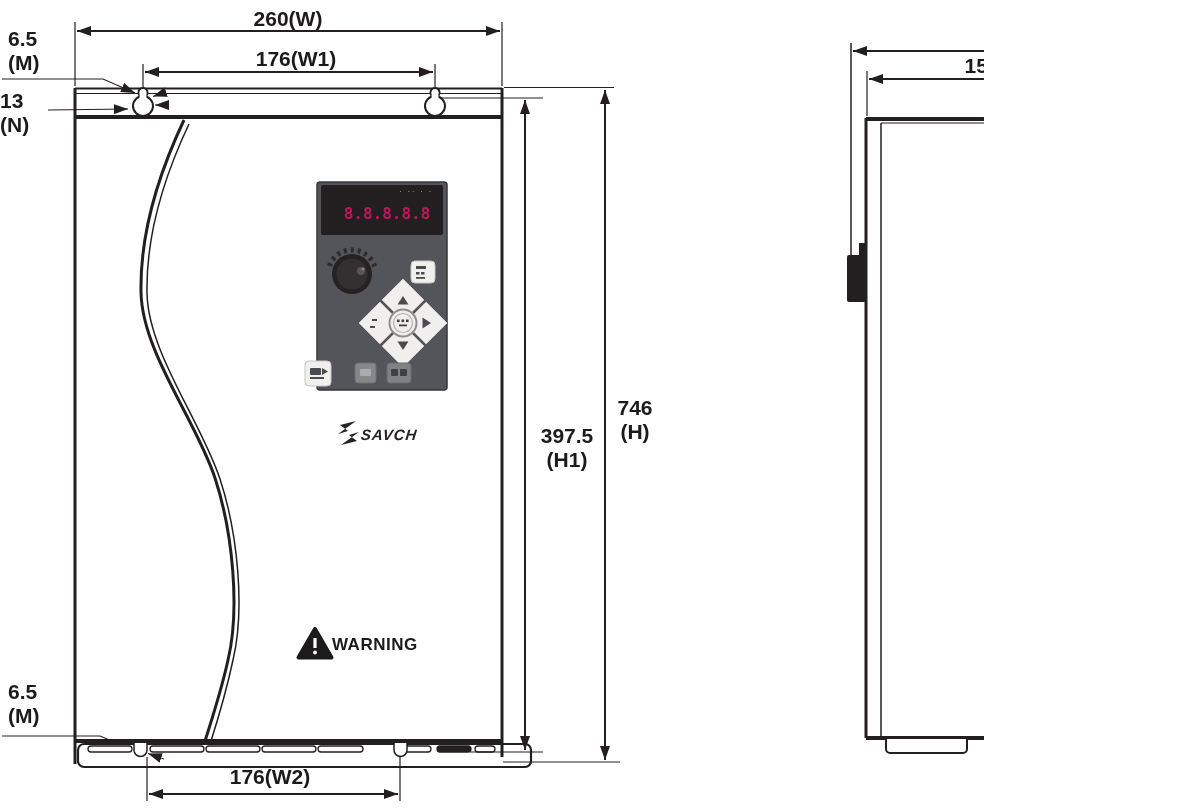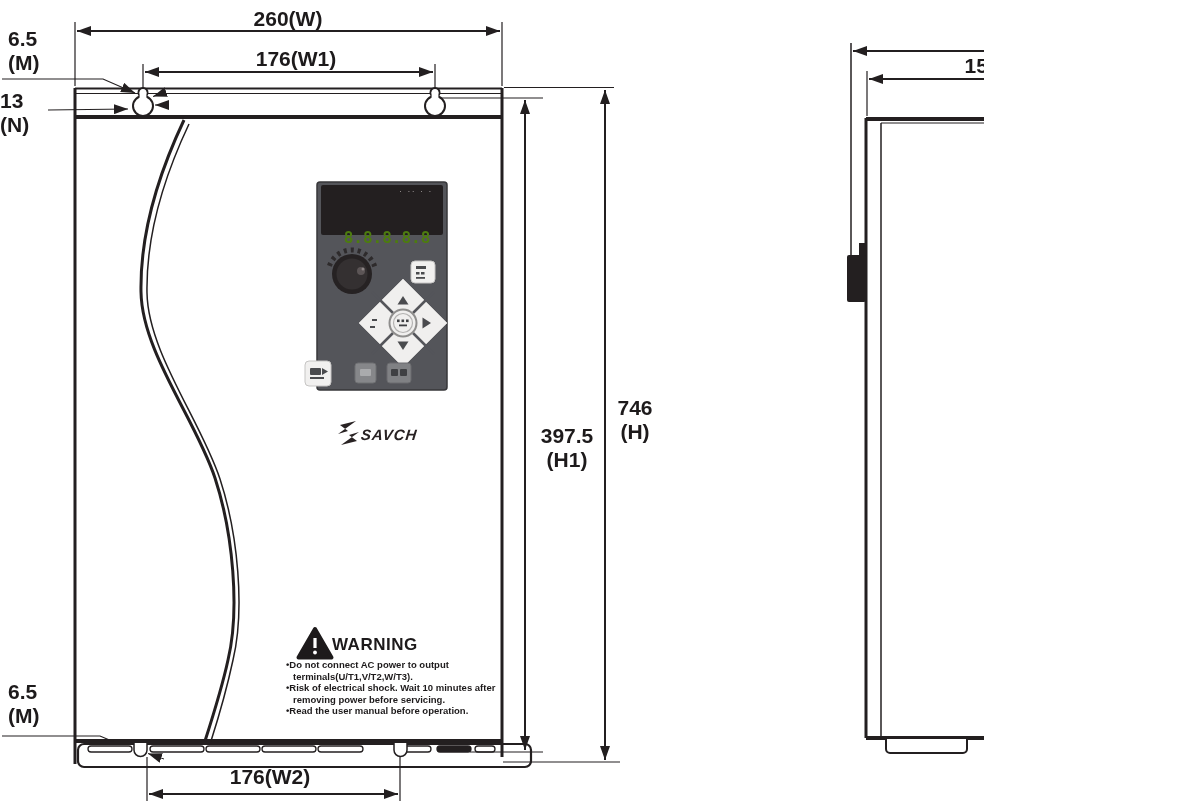--- a/index.html
+++ b/index.html
@@ -12,21 +12,21 @@
   .dim span{display:block;}
   .warn-title{position:absolute;left:332px;top:635px;font-weight:bold;font-size:17px;
        letter-spacing:.5px;color:#1d1a1b;}
   .warn-list{position:absolute;left:286px;top:659px;width:212px;font-size:9.5px;
        line-height:11.5px;color:#1d1a1b;font-weight:bold;}
   .warn-list div{padding-left:7px;text-indent:-7px;}
   .logo-text{position:absolute;left:361px;top:426px;font-size:15px;font-weight:bold;
        font-style:italic;letter-spacing:1px;color:#282223;transform:skewX(-6deg);}
   .seg{position:absolute;left:340px;top:204px;width:94px;text-align:center;
        font-family:"DejaVu Sans Mono",monospace;font-weight:bold;font-size:16px;
-       color:#4d7c0f;letter-spacing:0px;margin-top:24px;}
+       color:#be185d;letter-spacing:0px;}
   .seg-ind{position:absolute;left:375px;top:188px;width:58px;text-align:right;
        font-size:7px;color:#b9b5b4;letter-spacing:2px;}
 </style>
 </head>
 <body>
 
 <div id="stage">
 
 <svg width="1194" height="812" viewBox="0 0 1194 812">
   <defs>
@@ -254,19 +254,14 @@
 
 <div class="dim ctr" style="left:1015px;top:24px;">127(D)</div>
 <div class="dim ctr" style="left:982px;top:54px;">156</div>
 
 <div class="seg-ind">· ·· · ·</div>
 <div class="seg">8.8.8.8.8</div>
 
 <div class="logo-text">SAVCH</div>
 
 <div class="warn-title">WARNING</div>
-<div class="warn-list">
-  <div>•Do not connect AC power to output terminals(U/T1,V/T2,W/T3).</div>
-  <div>•Risk of electrical shock. Wait 10 minutes after removing power before servicing.</div>
-  <div>•Read the user manual before operation.</div>
-</div>
 
 </div>
 
 </body></html>

